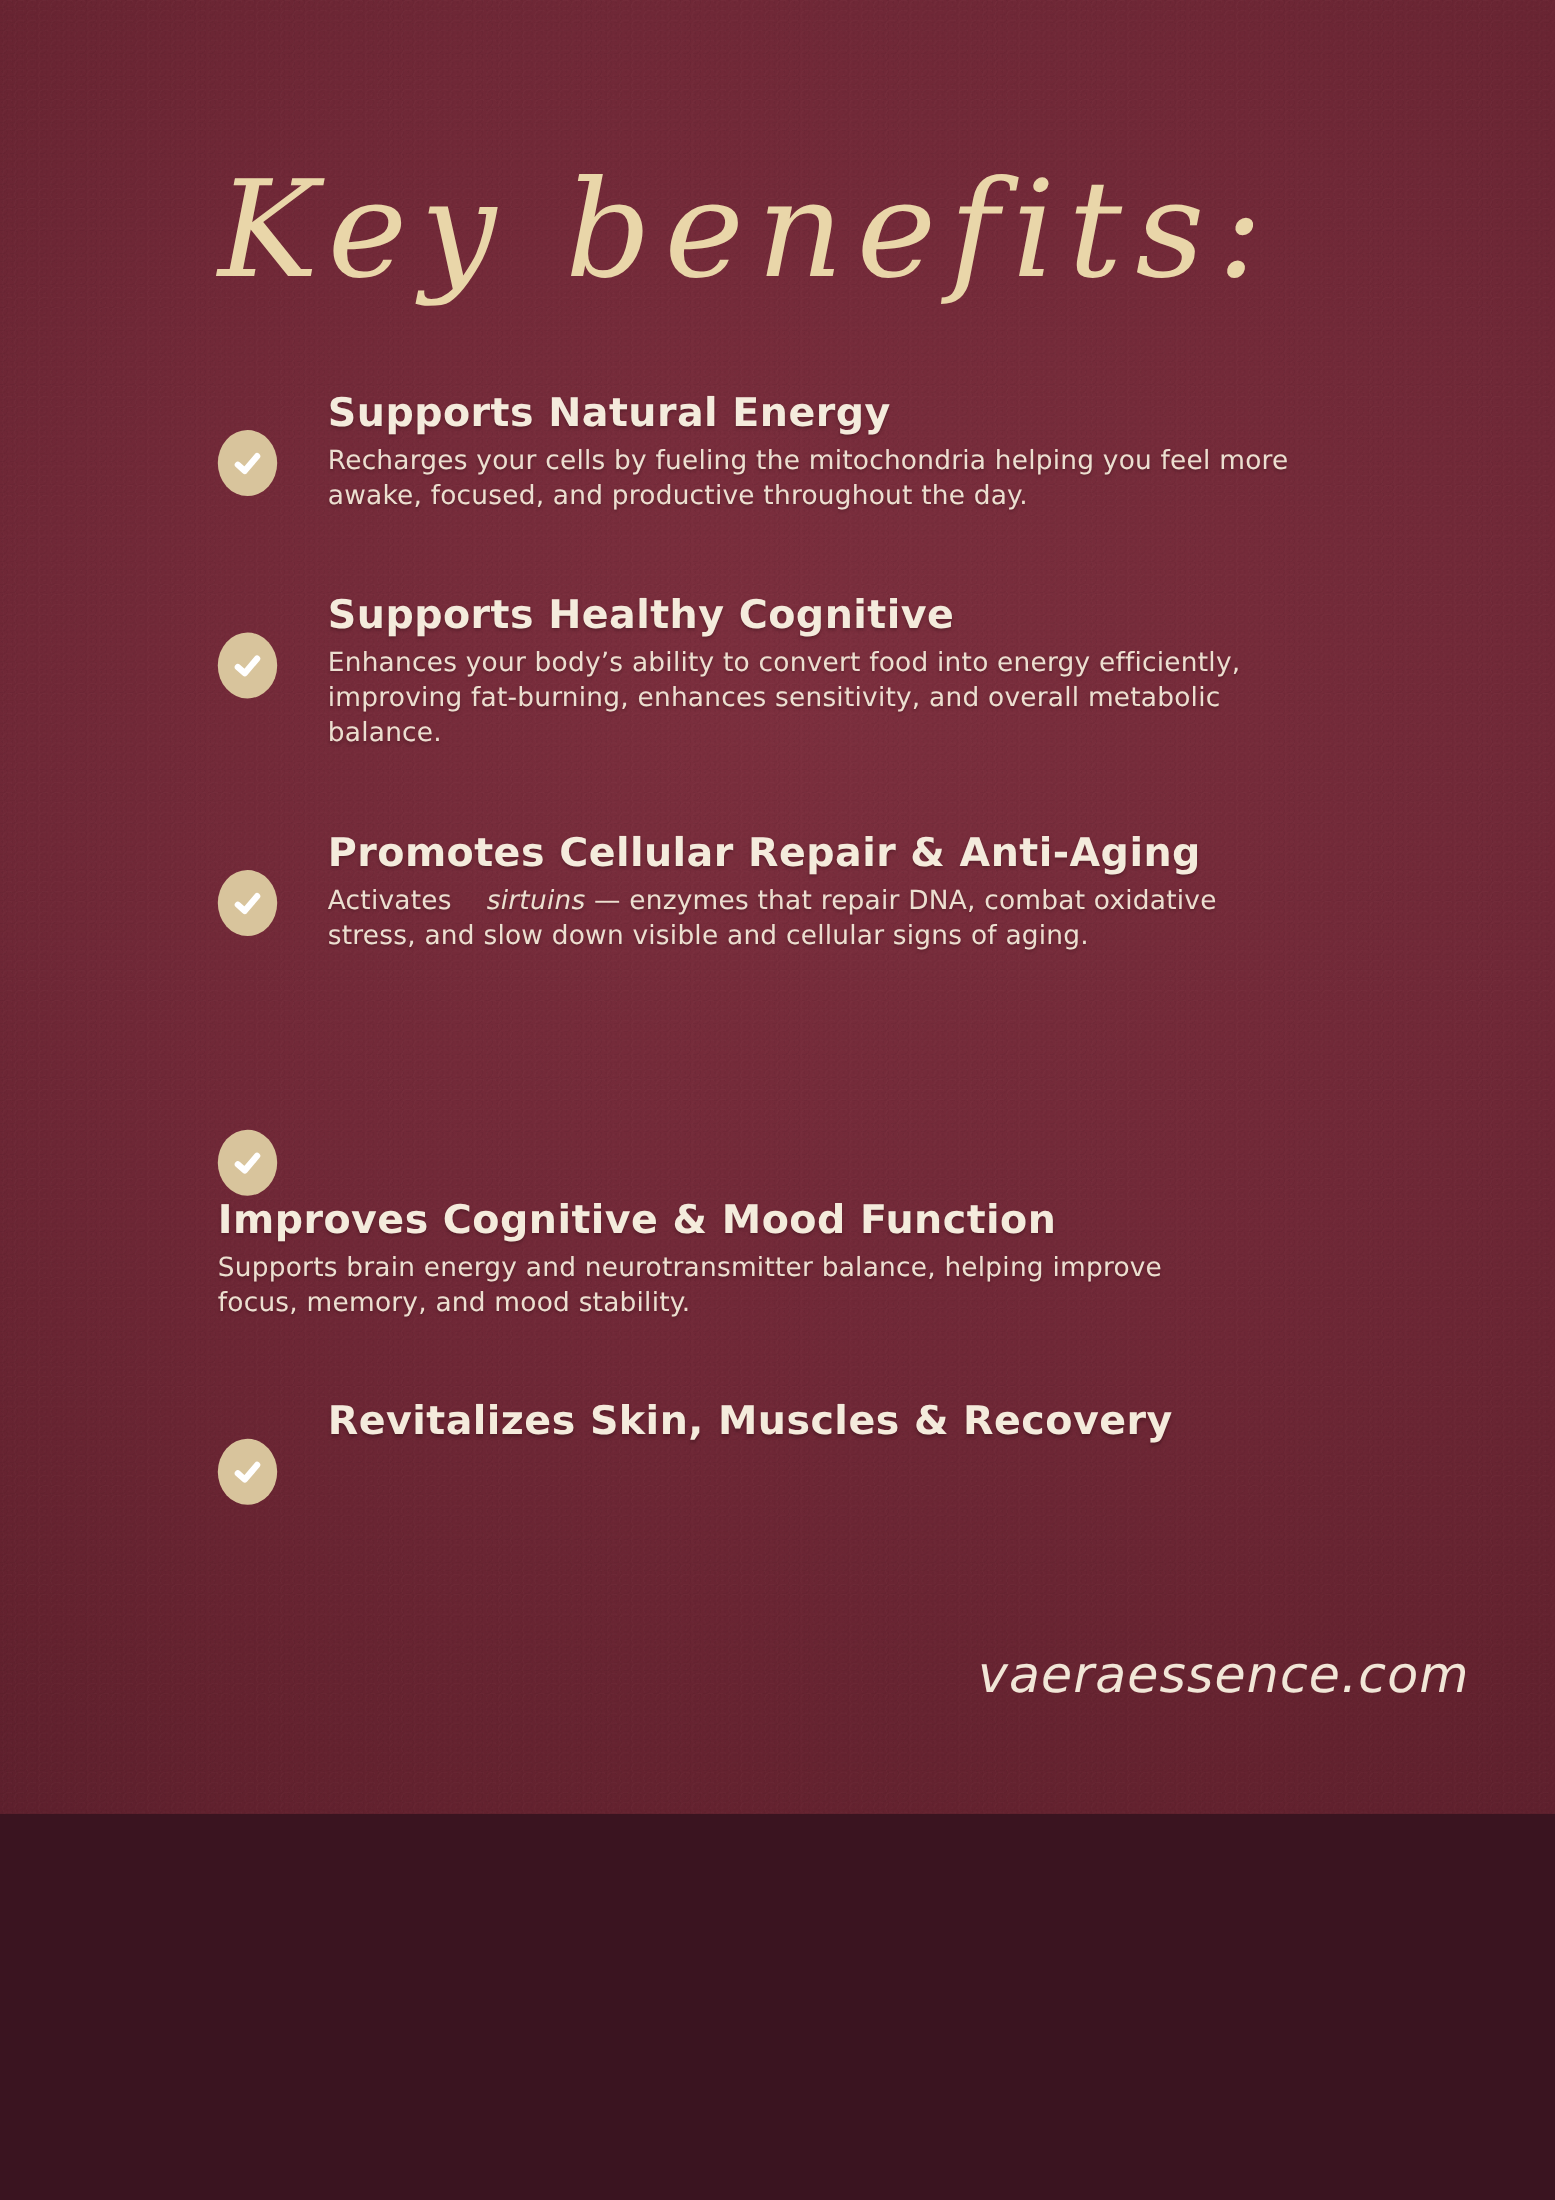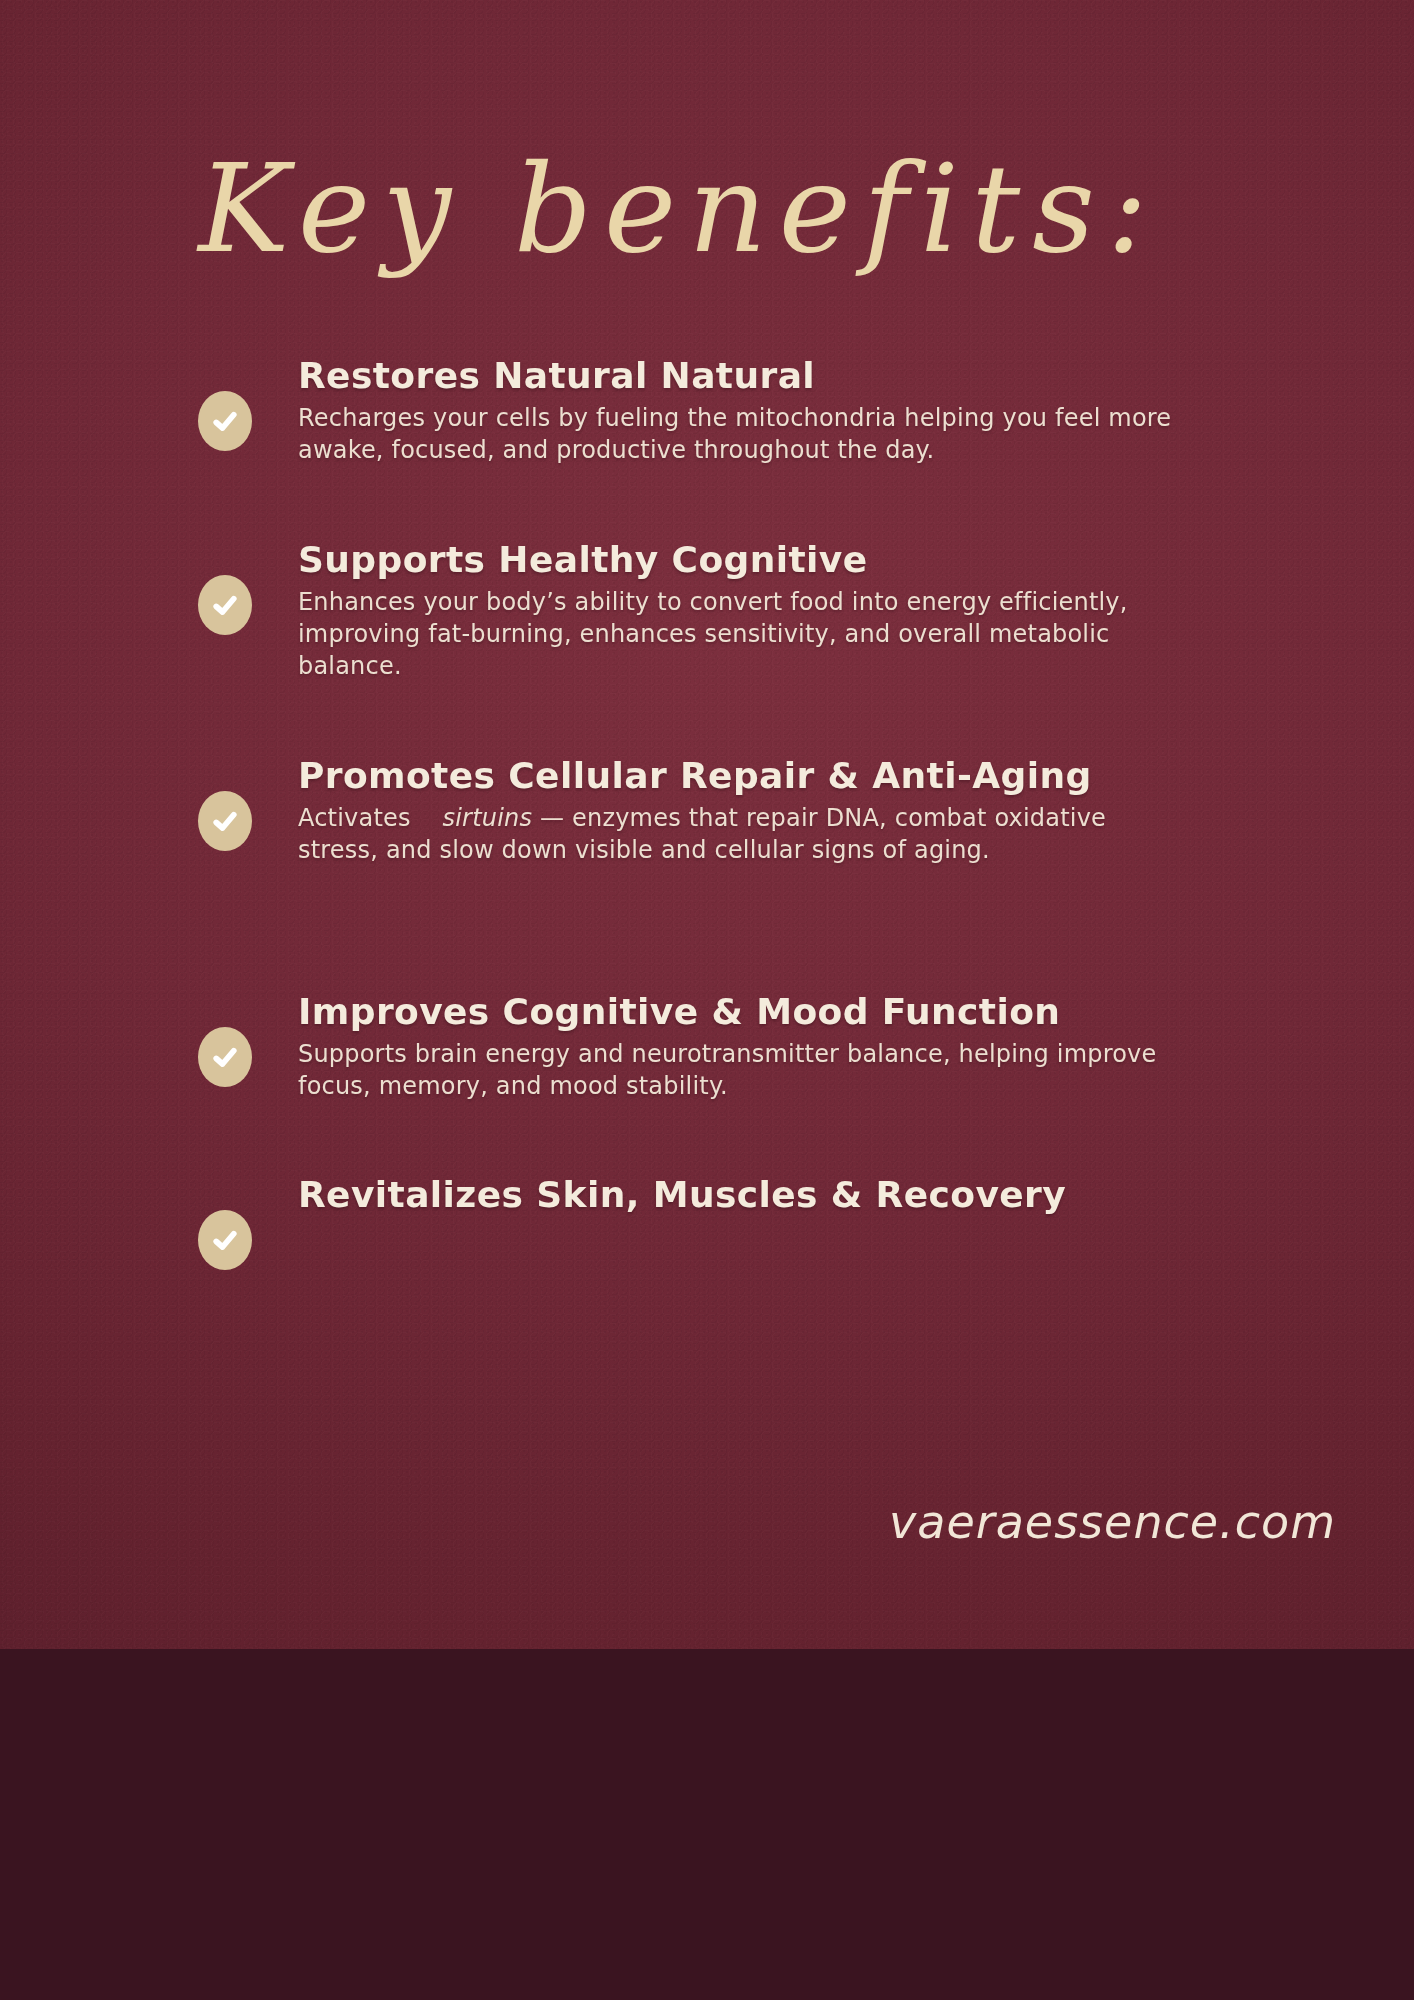--- a/index.html
+++ b/index.html
@@ -51,21 +51,21 @@
     margin-top: 52px;
     padding-left: 198px;
     display: flex;
     flex-direction: column;
     gap: 70px;
   }
   .benefit {
     display: flex;
     align-items: flex-start;
   }
-  .benefit.extra-gap { margin-top: 52px; }
+  .benefit.extra-gap { margin-top: 52px; flex-direction: column; }
 
   .check {
     flex: 0 0 auto;
     width: 54px;
     height: 60px;
     margin-top: 38px;
     margin-right: 46px;
     border-radius: 50%;
     background: #d8c49c;
     display: flex;
@@ -115,21 +115,21 @@
 
   <div class="benefits">
 
     <div class="benefit">
       <div class="check">
         <svg width="30" height="30" viewBox="0 0 24 24" fill="none">
           <polyline points="5,13.2 10,17.6 19,7" stroke="#ffffff" stroke-width="4.6" stroke-linecap="round" stroke-linejoin="round"></polyline>
         </svg>
       </div>
       <div class="benefit-text">
-        <div class="benefit-title">Restores Natural Natural</div>
+        <div class="benefit-title">Supports Natural Energy</div>
         <div class="benefit-desc">Recharges your cells by fueling the mitochondria helping you feel more awake, focused, and productive throughout the day.</div>
       </div>
     </div>
 
     <div class="benefit">
       <div class="check">
         <svg width="30" height="30" viewBox="0 0 24 24" fill="none">
           <polyline points="5,13.2 10,17.6 19,7" stroke="#ffffff" stroke-width="4.6" stroke-linecap="round" stroke-linejoin="round"></polyline>
         </svg>
       </div>

